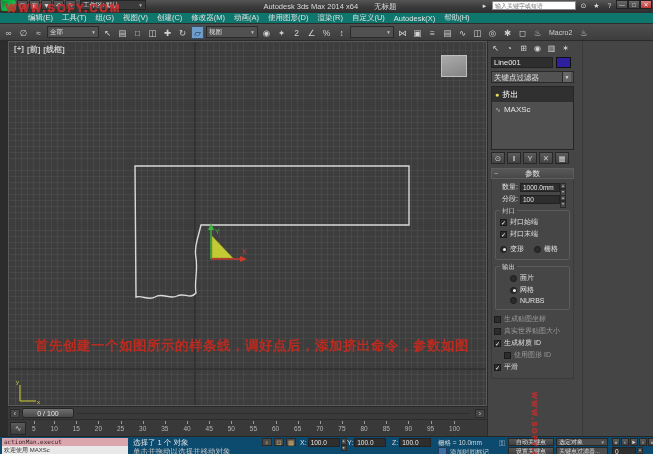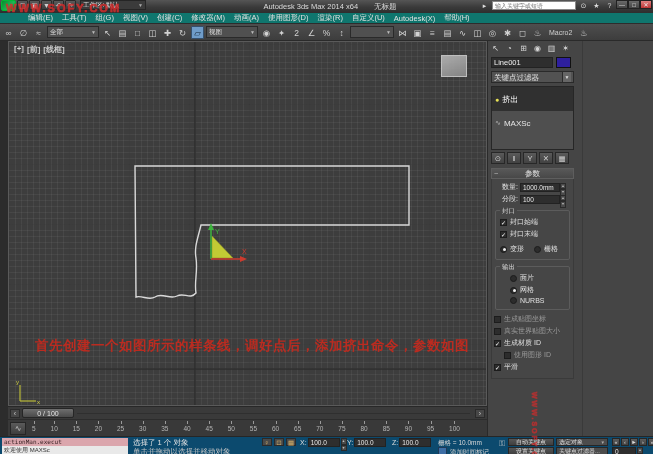--- a/index.html
+++ b/index.html
@@ -122,21 +122,21 @@
   .cptab { width:13px; height:12px; font-size:8px; line-height:11px; text-align:center; color:#d5d5d5;
     background:transparent; border:1px solid transparent; border-radius:2px 2px 0 0; }
   #obj-name { position:absolute; left:3px; top:16px; width:62px; height:11px; background:#2e2e2e; border:1px solid #222;
     color:#eee; font-size:7.5px; line-height:10px; padding-left:2px; }
   #obj-color { position:absolute; left:68px; top:16px; width:15px; height:11px; background:#2e1f9e; border:1px solid #111; }
   #mod-list { position:absolute; left:3px; top:30px; width:83px; height:12px; background:#525252; border:1px solid #2a2a2a;
     color:#e5e5e5; font-size:7.5px; line-height:11px; padding:0 2px; display:flex; }
   #mod-list .dd { margin-left:auto; width:9px; background:#666; border-left:1px solid #2a2a2a; color:#ddd;
     font-size:5px; text-align:center; line-height:11px; }
   #stack { position:absolute; left:3px; top:45px; width:83px; height:64px; background:#4f4f4f; border:1px solid #262626; }
-  .stack-row { height:24px; display:flex; align-items:center; gap:3px; font-size:8px; color:#e5e5e5; padding-left:3px; }
+  .stack-row { height:15px; display:flex; align-items:center; gap:3px; font-size:8px; color:#e5e5e5; padding-left:3px; }
   .stack-row.selected { background:#303030; color:#fff; }
   .bulb { color:#e8e255; font-size:7px; }
   .srow-icon { color:#b9b9b9; font-size:7px; }
   #stack-tools { position:absolute; left:3px; top:111px; display:flex; gap:2px; }
   .stbtn { width:14px; height:12px; background:linear-gradient(#5a5a5a,#424242); border:1px solid #282828;
     color:#d0d0d0; font-size:7.5px; line-height:11px; text-align:center; }
 
   #rollout { position:absolute; left:3px; top:127px; width:83px; }
   #rollout-header { height:11px; background:linear-gradient(#585858,#484848); border:1px solid #5e5e5e;
     font-size:7.5px; color:#e6e6e6; text-align:center; line-height:10px; position:relative; }

